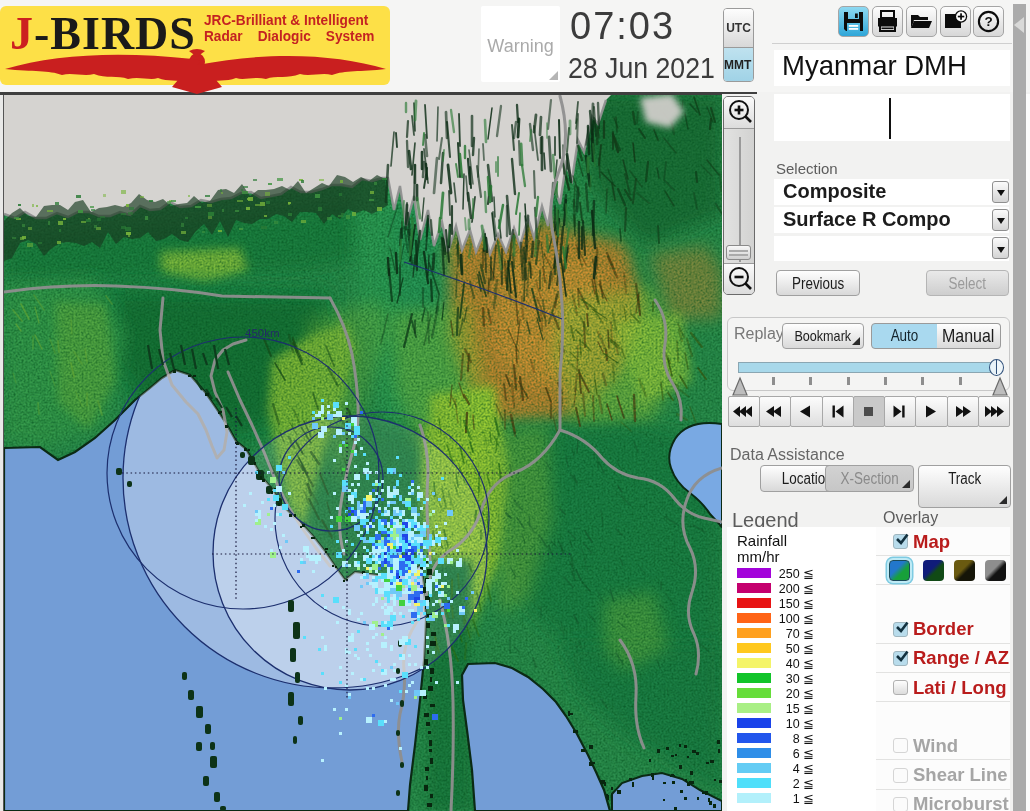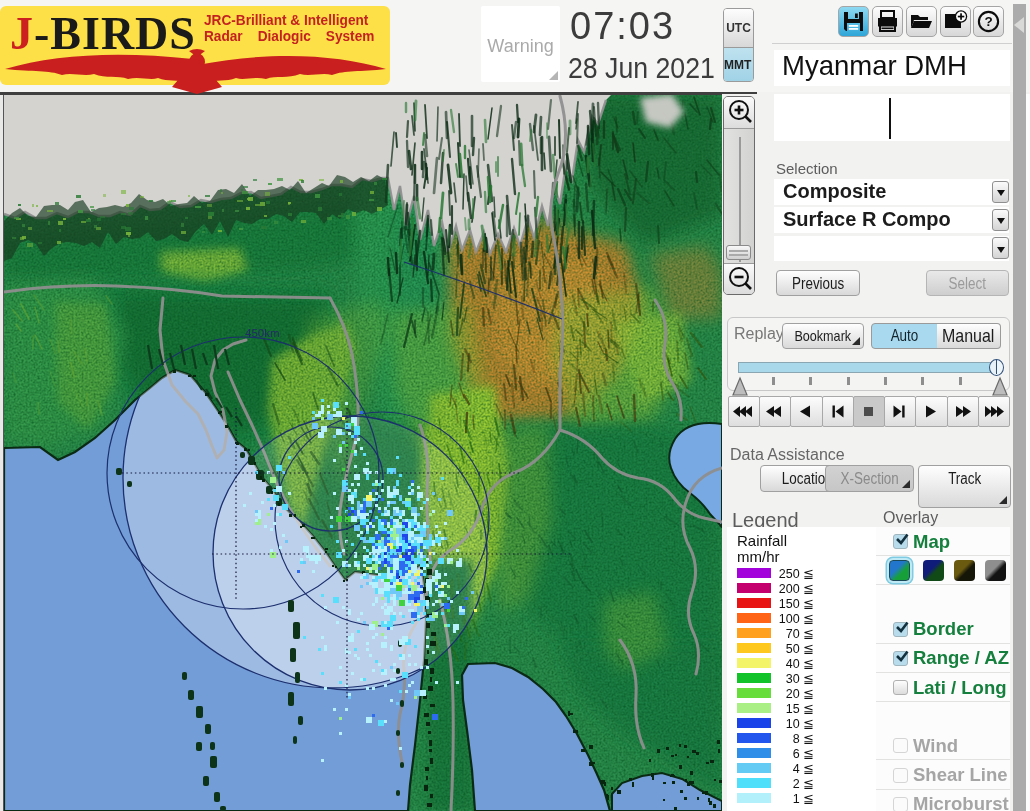--- a/index.html
+++ b/index.html
@@ -72,21 +72,21 @@
 #rainLbl{position:absolute;left:737px;top:532px;font-size:15px;color:#111}
 #mmhrLbl{position:absolute;left:737px;top:548px;font-size:15px;color:#111}
 .sw{position:absolute;left:737px;width:34px;height:10px}
 .swlab{position:absolute;width:60px;text-align:right;font-size:12.5px;color:#111;white-space:nowrap}
 #ovlLbl{left:883px;top:509px;font-size:16px}
 .ovrow{position:absolute;left:876px;width:134px;height:29px;border-bottom:1px solid #e2e2e1}
 .cb{position:absolute;left:17px;top:7px;width:15px;height:15px;border:1px solid #9fb6bf;border-radius:3px;background:#b8dcec}
 .cb.off{background:linear-gradient(#fdfdfd,#dcdcdc);border-color:#b0b0b0}
 .cb.dis{background:#fbfbfb;border-color:#d5d5d5}
 .cb svg{position:absolute;left:0;top:-3px}
-.ovtxt{position:absolute;left:37px;top:3.5px;font-size:18.5px;font-weight:bold;color:#15803d;white-space:nowrap}
+.ovtxt{position:absolute;left:37px;top:3.5px;font-size:18.5px;font-weight:bold;color:#b91c1c;white-space:nowrap}
 .ovtxt.dis{color:#a5a5a5}
 .msw{position:absolute;top:3.5px;width:21px;height:21px;border-radius:4px}
 #leftstrip{position:absolute;left:0;top:94px;width:3px;height:717px;background:#e9e9e8}
 #leftline{position:absolute;left:3px;top:94px;width:1px;height:717px;background:#555}
 
 #zoomw{position:absolute;left:723px;top:96px;width:32px;height:199px;background:linear-gradient(90deg,#e2e2e1,#d2d2d1);border:1.5px solid #6a6a6a;border-radius:5px}
 #zplus{position:absolute;left:0;top:0;width:100%;height:32px;background:linear-gradient(#fbfbfb,#dcdcdc);border-bottom:1px solid #9a9a9a;border-radius:4px 4px 0 0}
 #zminus{position:absolute;left:0;bottom:0;width:100%;height:31px;background:linear-gradient(#fbfbfb,#dcdcdc);border-top:1px solid #9a9a9a;border-radius:0 0 4px 4px}
 #ztrack{position:absolute;left:14.5px;top:40px;width:2px;height:125px;background:#9a9a9a}
 #zthumb{position:absolute;left:2px;top:148px;width:25px;height:15px;border:1px solid #8a8a8a;border-radius:3px;background:linear-gradient(#f8f8f8,#cfcfcf)}

